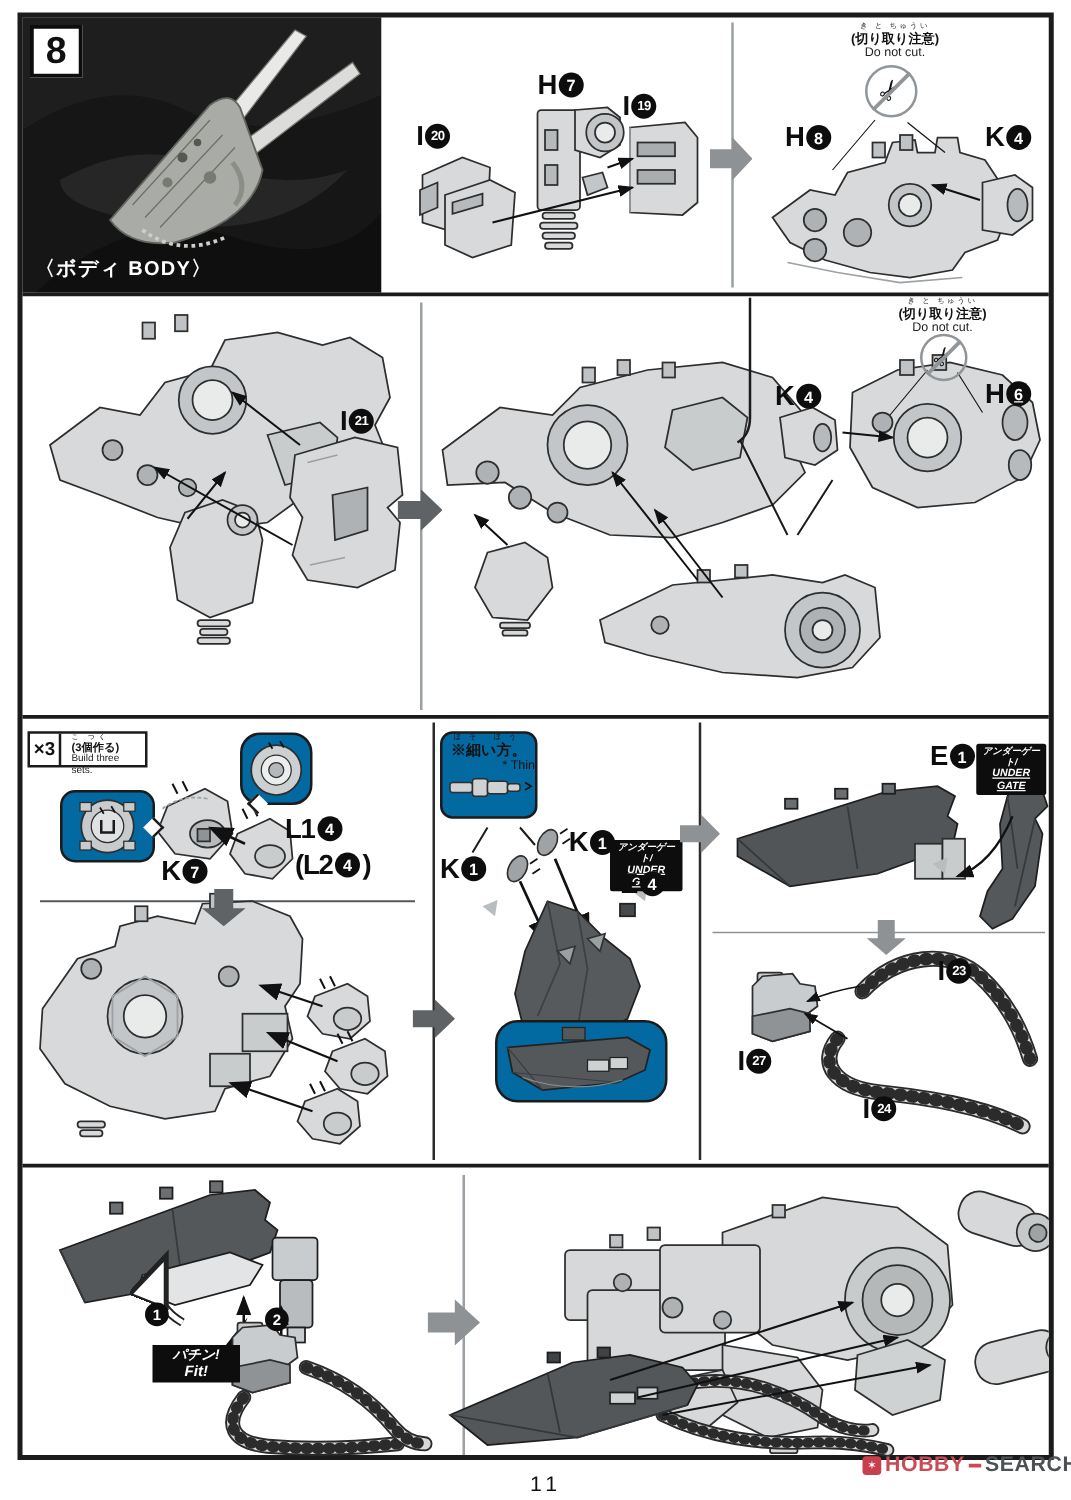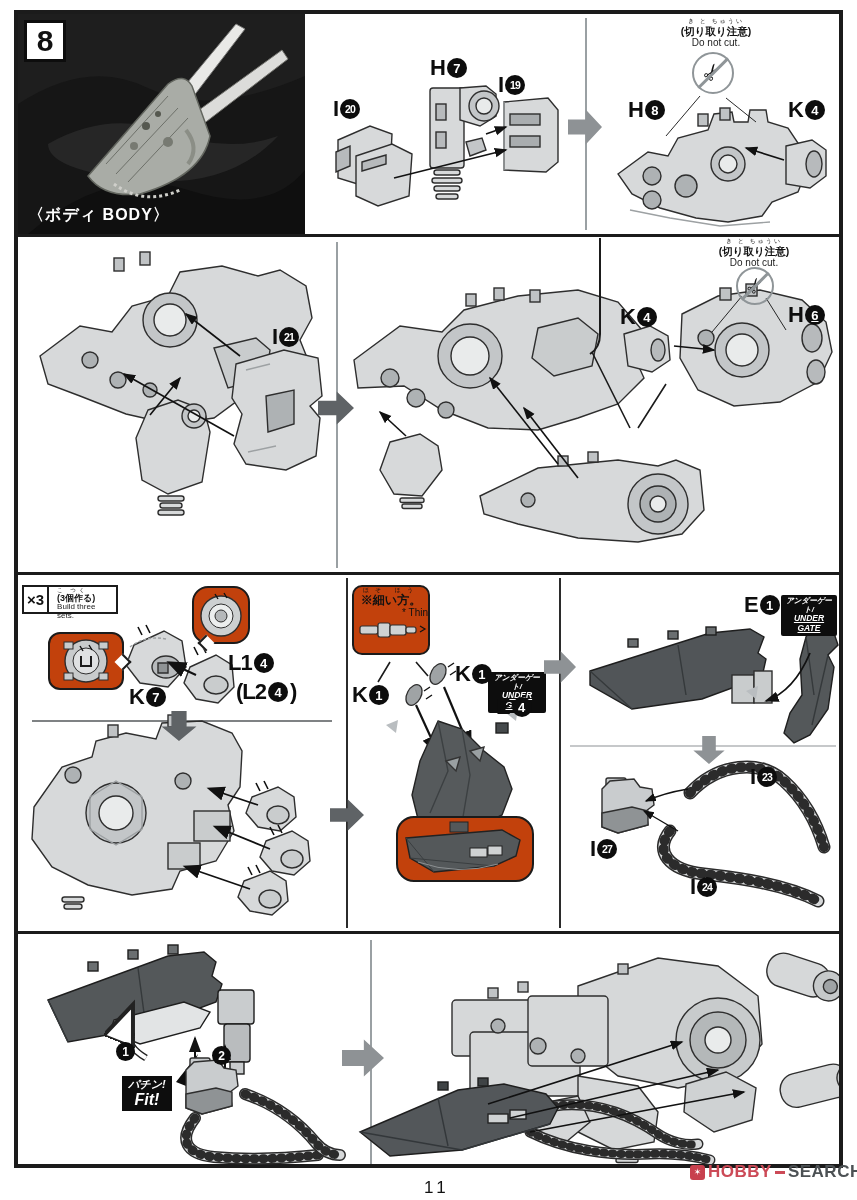--- a/index.html
+++ b/index.html
@@ -36,21 +36,21 @@
   .noscut .sc { position:absolute; left:50%; top:50%; transform:translate(-50%,-52%) rotate(-55deg); font-size:22px; color:#111; }
   .noscut .slash { position:absolute; left:50%; top:-2px; width:2.5px; height:calc(100% + 4px); background:#8f9598; transform:translate(-50%,0) rotate(45deg); transform-origin:center; }
 
   
   .barrow { background:#8e9295; }
   .barrow.right { clip-path:polygon(0 30%,52% 30%,52% 4%,100% 50%,52% 96%,52% 70%,0 70%); }
   .barrow.down  { clip-path:polygon(30% 0,70% 0,70% 52%,96% 52%,50% 100%,4% 52%,30% 52%); }
   .barrow.dark { background:#5f6366; }
 
   
-  .bubble { position:absolute; border:2px solid #1b1b1b; border-radius:12px; background:#c2410c; }
+  .bubble { position:absolute; border:2px solid #1b1b1b; border-radius:12px; background:#0369a1; }
   .tail { position:absolute; width:12px; height:12px; background:#fff; transform:rotate(45deg); }
 
   
   .ugbadge { background:#0d0d0d; color:#fff; font-weight:bold; font-style:italic; text-align:center;
              border-radius:2px; padding:2px 3px; line-height:1.15; }
   .ugbadge .l1 { display:block; font-size:7.5px; }
   .ugbadge .l2 { display:block; font-size:8.5px;text-decoration:underline; }
 
   
   .x3box { border:2px solid #1b1b1b; background:#fff; display:flex; align-items:stretch; }
@@ -63,21 +63,21 @@
   
   .thinb { text-align:center; line-height:1.1; }
   .thinb .furi { font-size:6px; letter-spacing:6px; }
   .thinb .jp { font-size:12px; font-weight:bold; }
   .thinb .en { font-size:10px; text-align:right; padding-left:8px; }
 
   .stepnum { width:19px; height:19px; border-radius:50%; background:#0d0d0d; color:#fff;
              display:flex; align-items:center; justify-content:center; font-size:12px; font-weight:bold; }
   .fitbadge { background:#0d0d0d; color:#fff; text-align:center; font-weight:bold; font-style:italic; padding:2px 4px; line-height:1.15; }
   .fitbadge .jp { display:block; font-size:11px; }
-  .fitbadge .en { display:block; font-size:16px; }
+  .fitbadge .en { display:block; font-size:12px; }
 
   .pagenum { position:absolute; left:424px; top:1178px; font-size:17px; letter-spacing:4px; color:#111; }
   .wm { position:absolute; left:690px; top:1162px; display:flex; align-items:center; gap:3px; }
   .wm .logo { width:15px; height:15px; background:#c8404e; border-radius:3px; color:#fff; font-size:9px;
               display:flex; align-items:center; justify-content:center; }
   .wm .hobby { color:#cc4a57; font-weight:bold; font-size:17px; letter-spacing:0.5px; }
   .wm .dash { width:10px; height:3px; background:#cc4a57; }
   .wm .search { color:#4c5154; font-weight:bold; font-size:17px; letter-spacing:0.5px; }
 </style>
 </head>
@@ -642,21 +642,21 @@
     <line x1="492" y1="182" x2="700" y2="134" stroke="#111" stroke-width="1.6" marker-end="url(#a4)"></line>
     <line x1="512" y1="196" x2="726" y2="156" stroke="#111" stroke-width="1.6" marker-end="url(#a4)"></line>
   </svg>
 
   <div class="stepnum abs" style="left:116px;top:1042px;">
     <span>1</span>
   </div>
   <div class="stepnum abs" style="left:212px;top:1046px;">
     <span>2</span>
   </div>
-  <div class="fitbadge abs" style="left:122px;top:1076px;width:50px;">
+  <div class="fitbadge abs" style="left:122px;top:1076px;width:70px;">
     <span class="jp">パチン!</span>
     <span class="en">Fit!</span>
   </div>
   <div class="barrow right abs" style="left:342px;top:1038px;width:42px;height:40px;"></div>
 
   <div class="pagenum">11</div>
   <div class="wm">
     <span class="logo">✶</span>
     <span class="hobby">HOBBY</span>
     <span class="dash"></span>

